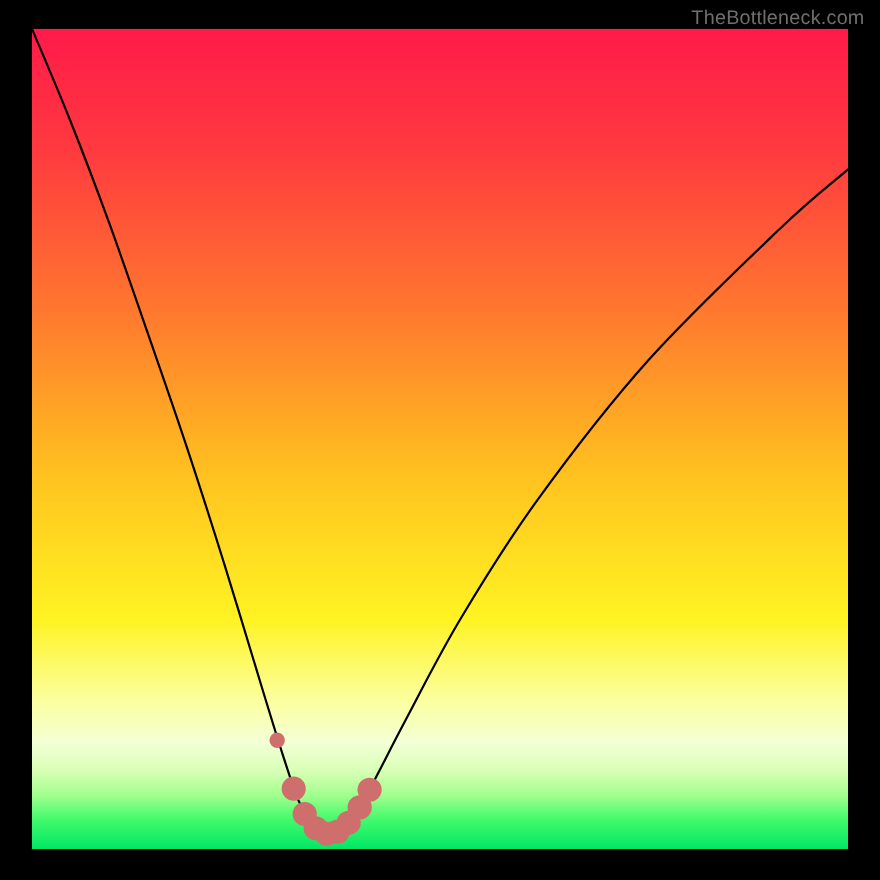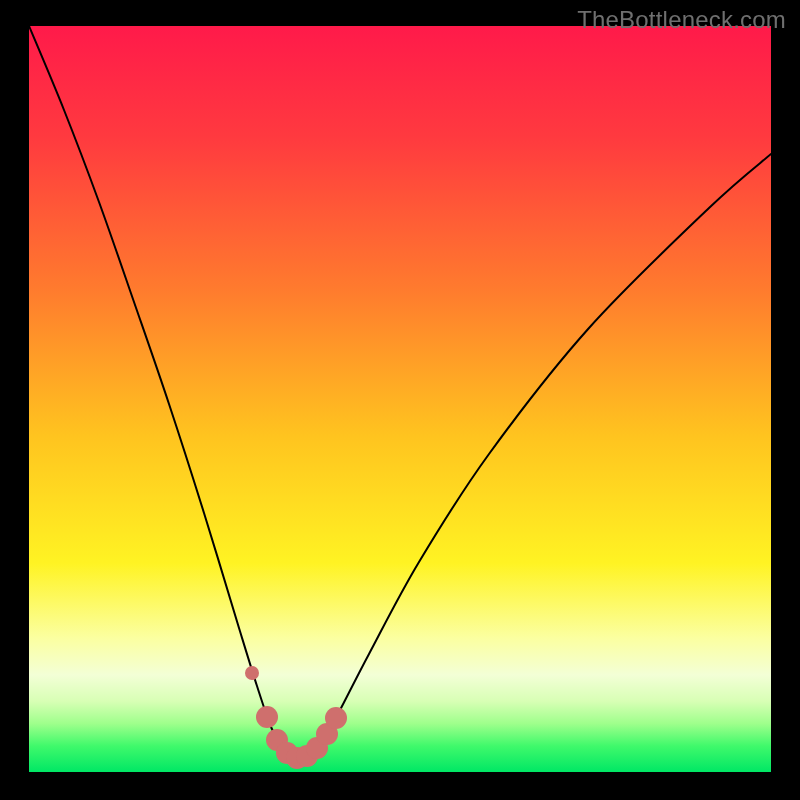--- a/index.html
+++ b/index.html
@@ -24,21 +24,21 @@
     left: 0;
     top: 0;
     width: 100%;
     height: 100%;
   }
   .watermark {
     position: absolute;
     top: 6px;
     right: 14px;
     color: #6f6f6f;
-    font-size: 24px;
+    font-size: 18px;
     font-weight: 400;
     letter-spacing: 0.2px;
     pointer-events: none;
   }
   svg { display: block; }
 </style>
 </head>
 <body>
 
 <div class="frame">

